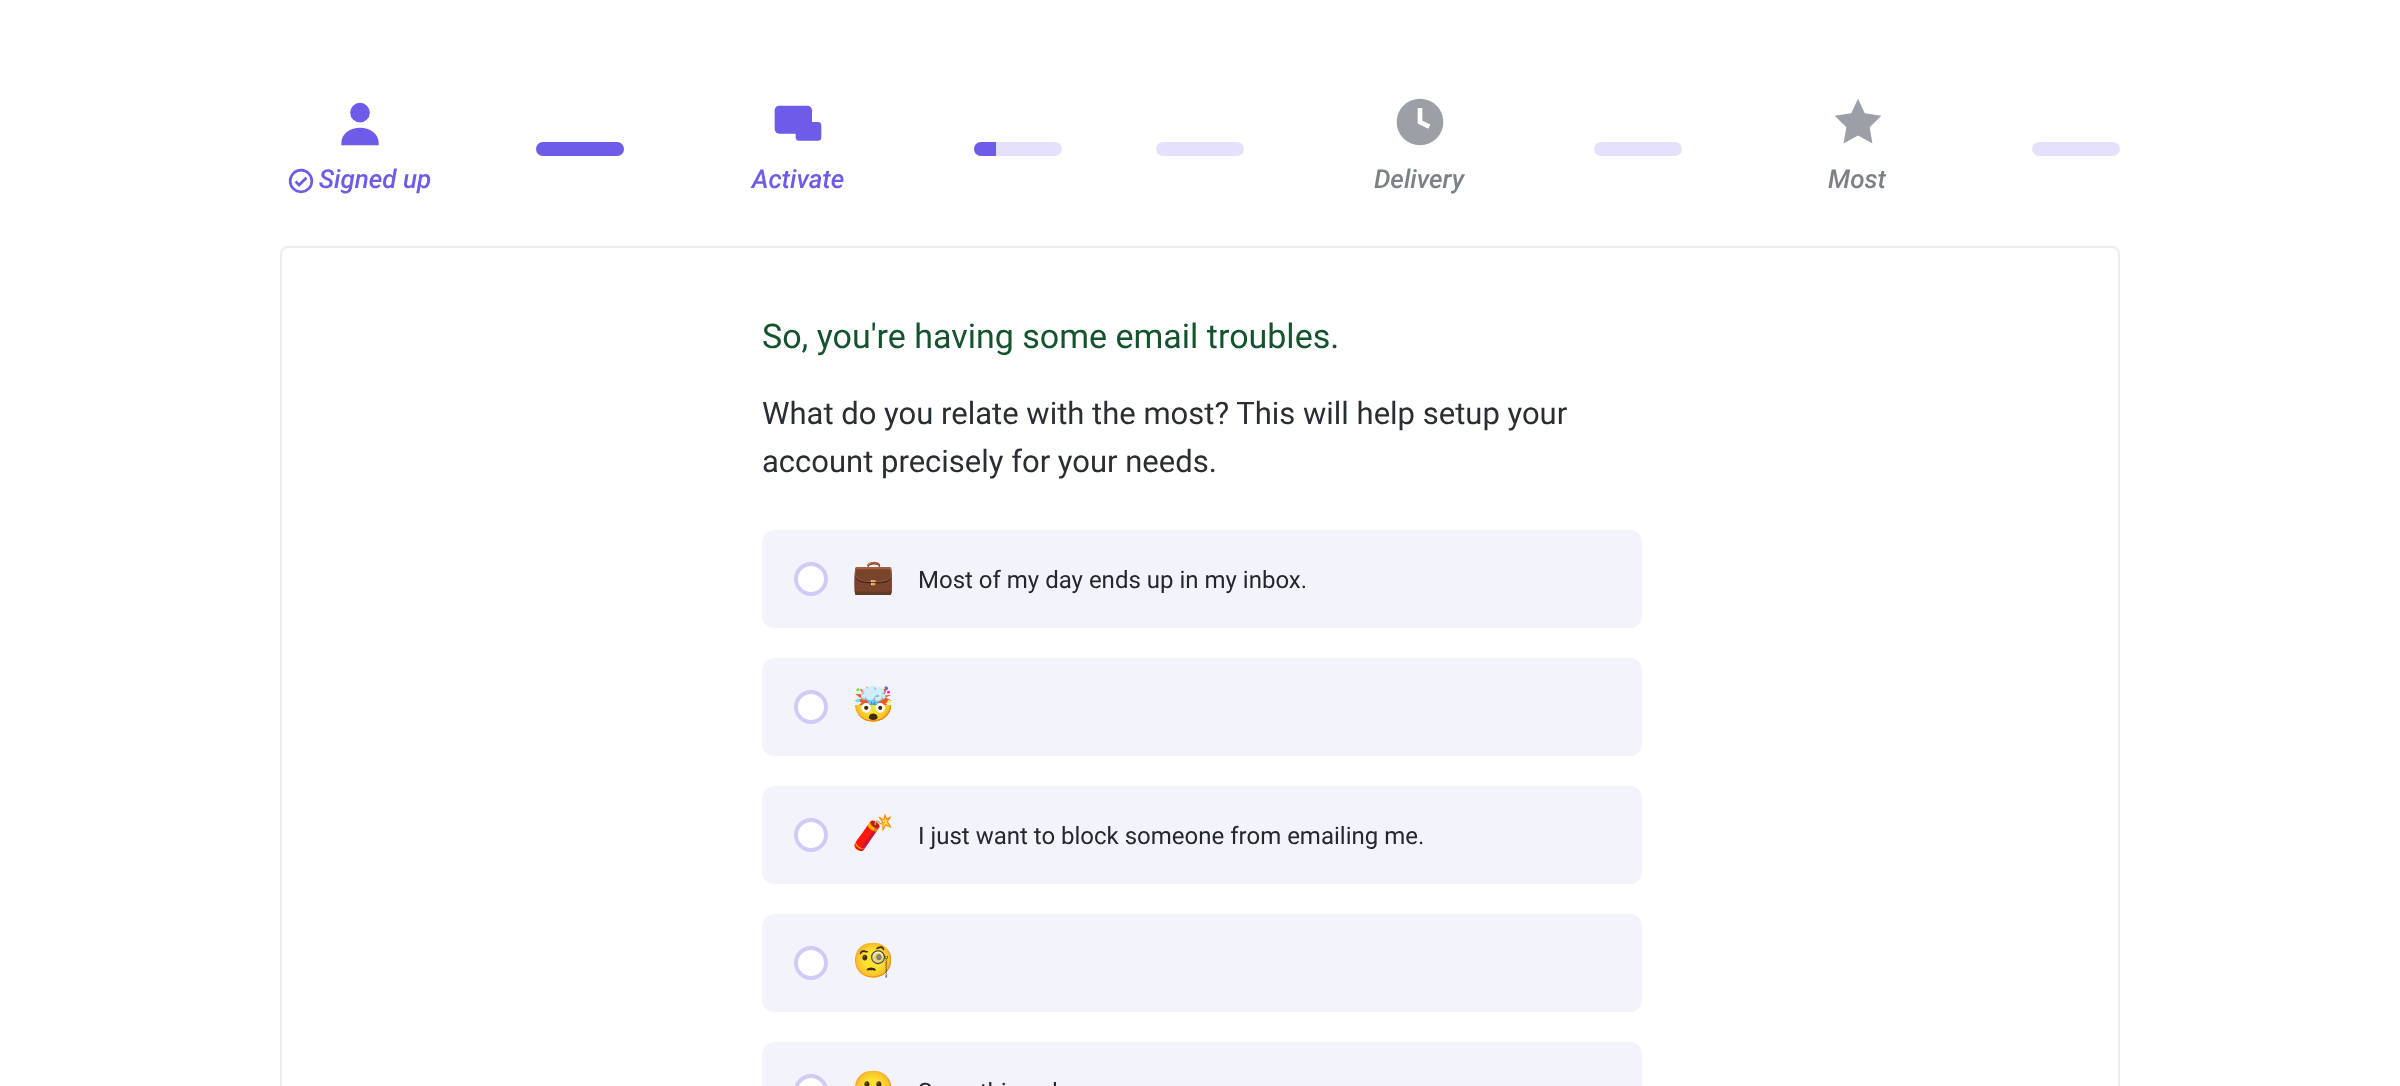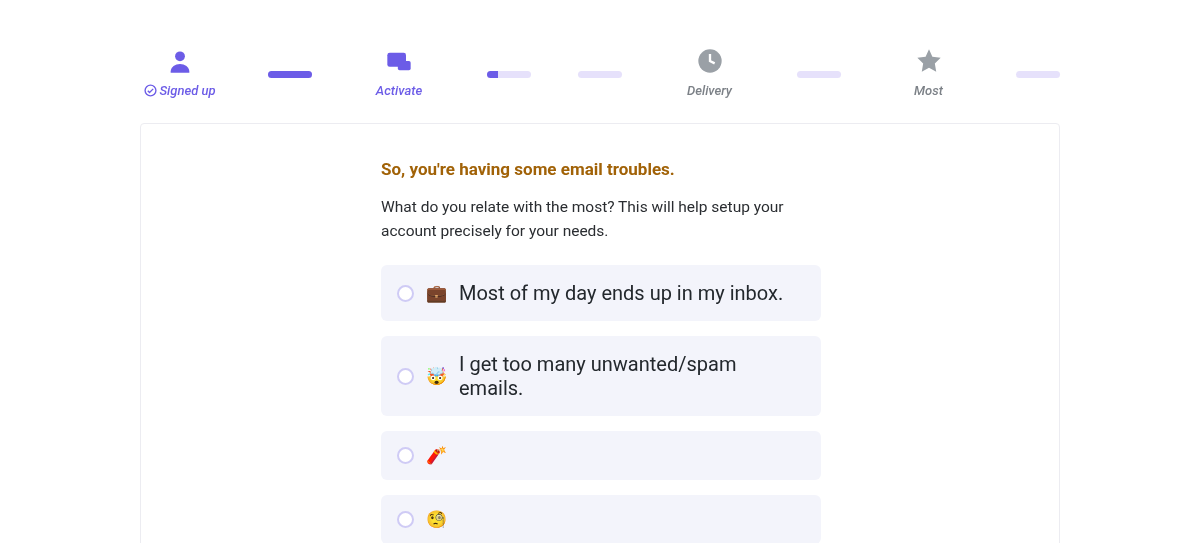--- a/index.html
+++ b/index.html
@@ -63,39 +63,39 @@
     border:1px solid #ececf1;
     border-top:1px solid #ececf1;
     border-radius:4px 4px 0 0;
     padding:35px 0 0 0;
     min-height:420px;
   }
   .content{
     max-width:440px;
     margin-left:240px;
   }
-  .heading{font-size:17px;font-weight:700;margin:0 0 14px 0;color:#a16207}
+  .heading{font-size:17px;font-weight:400;margin:0 0 14px 0;color:#14532d}
   .subtext{font-size:15.5px;line-height:1.55;margin:16px 0 22px 0;color:#2a2d31}
 
   .options{display:flex;flex-direction:column;gap:15px}
   .option{
     display:flex;align-items:center;gap:12px;
     background:var(--option-bg);
     border-radius:6px;
     padding:16px 16px;
     cursor:pointer;
   }
   .radio{
     width:17px;height:17px;border-radius:50%;
     border:2px solid var(--radio-border);
     background:#fff;
     flex:0 0 17px;
   }
   .option-emoji{font-size:17px;line-height:1;width:21px;text-align:center;user-select:none}
-  .option-label{font-size:20px;color:var(--text)}
+  .option-label{font-size:12px;color:var(--text)}
 </style>
 </head>
 <body>
 
 <div class="stepper">
 
   <div class="step done">
     <span class="step-icon">
       <svg viewBox="0 0 24 24">
           <circle cx="12" cy="8" r="4.2"></circle>
@@ -175,26 +175,26 @@
 
       <div class="option">
         <span class="radio"></span>
         <span class="option-emoji">💼</span>
         <span class="option-label">Most of my day ends up in my inbox.</span>
       </div>
 
       <div class="option">
         <span class="radio"></span>
         <span class="option-emoji">🤯</span>
-        <span class="option-label">I get too many unwanted/spam emails.</span>
       </div>
 
       <div class="option">
         <span class="radio"></span>
         <span class="option-emoji">🧨</span>
+        <span class="option-label">I just want to block someone from emailing me.</span>
       </div>
 
       <div class="option">
         <span class="radio"></span>
         <span class="option-emoji">🧐</span>
       </div>
 
       <div class="option">
         <span class="radio"></span>
         <span class="option-emoji">🙁</span>

